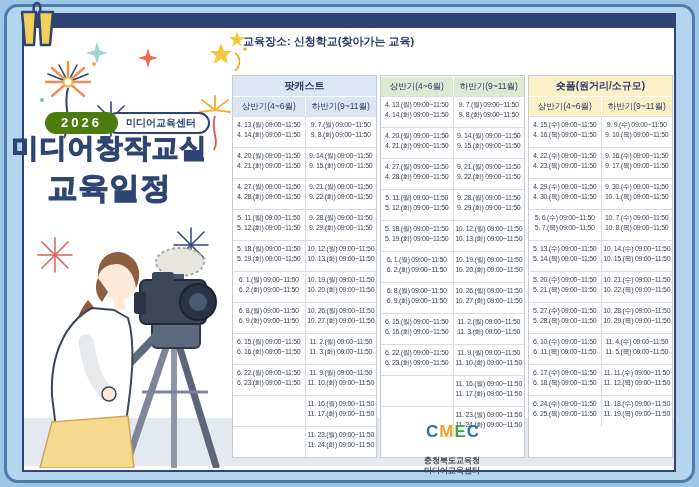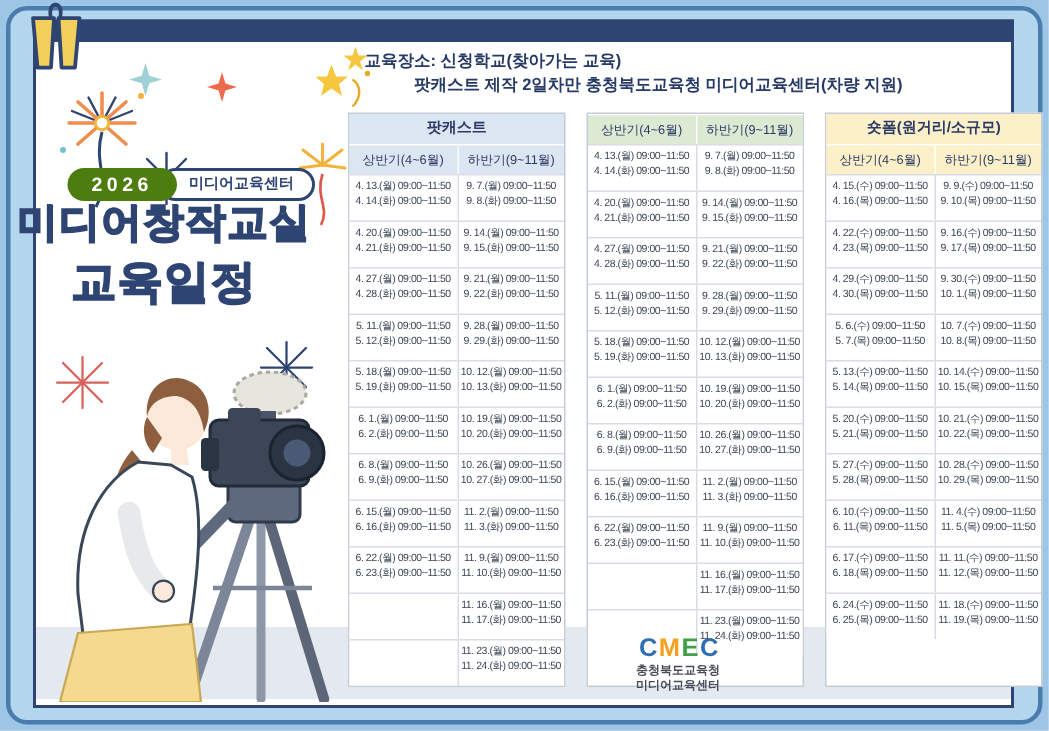--- a/index.html
+++ b/index.html
@@ -23,34 +23,34 @@
   .title{position:absolute;left:2px;top:130px;width:215px;text-align:center;z-index:3;font-weight:bold;
          -webkit-text-stroke:1.3px #2e4472;letter-spacing:1px;line-height:36px;}
   .title .t1{font-size:27px;}
   .title .t2{font-size:30px;display:block;}
   .ink-white{color:#ffffff;}
   .ink-yellow{color:#f6cf53;}
   .ink-mint{color:#cde9da;}
   
   .illus{position:absolute;left:22px;top:222px;z-index:5;}
   
-  .tables{position:absolute;left:232px;top:75px;display:flex;gap:14px;z-index:3;}
+  .tables{position:absolute;left:232px;top:75px;display:flex;gap:3px;z-index:3;}
   .sched-table{width:145px;border:1px solid #c6ccd6;background:#fff;box-sizing:border-box;}
   .t-title{height:20px;line-height:20px;text-align:center;font-weight:bold;font-size:10px;color:#2b3a66;background:var(--hdr,#eee);}
   .t-sub{display:grid;grid-template-columns:1fr 1fr;background:var(--hdr,#eee);border-top:1px solid rgba(255,255,255,.9);}
   .t-subcell{height:19px;line-height:19px;text-align:center;font-weight:normal;font-size:8.5px;color:#2b3a66;white-space:nowrap;}
   .t-subcell + .t-subcell{border-left:1px solid rgba(255,255,255,.9);}
   .t-body{display:grid;grid-template-columns:1fr 1fr;}
   .t-cell{border-top:1px solid #d9dde3;min-height:26px;padding:3px 0 1px 0;text-align:center;background:#fff;}
   .t-cell:nth-child(2n){border-left:1px solid #d9dde3;}
   .t-line{font-size:7px;letter-spacing:-0.3px;line-height:10px;color:#3c4656;white-space:nowrap;}
   
   .footer{position:absolute;left:370px;top:423px;width:110px;text-align:right;z-index:3;}
   .logo{font-size:17px;font-weight:bold;letter-spacing:1px;line-height:17px;}
-  .org{font-size:8px;font-weight:bold;color:#474c58;line-height:10px;margin-top:2px;}
+  .org{font-size:8px;font-weight:bold;color:#474c58;line-height:10px;margin-top:16px;}
 </style>
 </head>
 <body>
 
 <div class="page">
   <div class="frame"></div>
   <div class="card"></div>
   <div class="band"></div>
   <div class="topbar"></div>
 
@@ -137,21 +137,20 @@
 
   <svg class="stars" width="38" height="46" viewBox="0 0 38 46">
     <path d="M10 14 L13 22 L21 22 L15 27 L17 35 L10 30 L3 35 L5 27 L-1 22 L7 22 Z" fill="#f5c73f"></path>
     <path d="M26 2 L28 8 L34 8 L29 12 L31 18 L26 14 L21 18 L23 12 L18 8 L24 8 Z" fill="#f5c73f"></path>
     <path d="M24 24 C30 28 30 36 24 42" fill="none" stroke="#e8a924" stroke-width="1.6"></path>
     <circle cx="34" cy="20" r="1.8" fill="#e8a924"></circle>
   </svg>
 
   <div class="note">
     <div class="l1">교육장소: 신청학교(찾아가는 교육)</div>
-    <div class="l2">팟캐스트 제작 2일차만 충청북도교육청 미디어교육센터(차량 지원)</div>
   </div>
 
   <div class="badge-row">
     <div class="badge-year">2026</div>
     <div class="badge-center">미디어교육센터</div>
   </div>
 
   <div class="title">
     <span class="t1">
       <span class="ink-white">미디어</span><span class="ink-yellow">창작교실</span>

